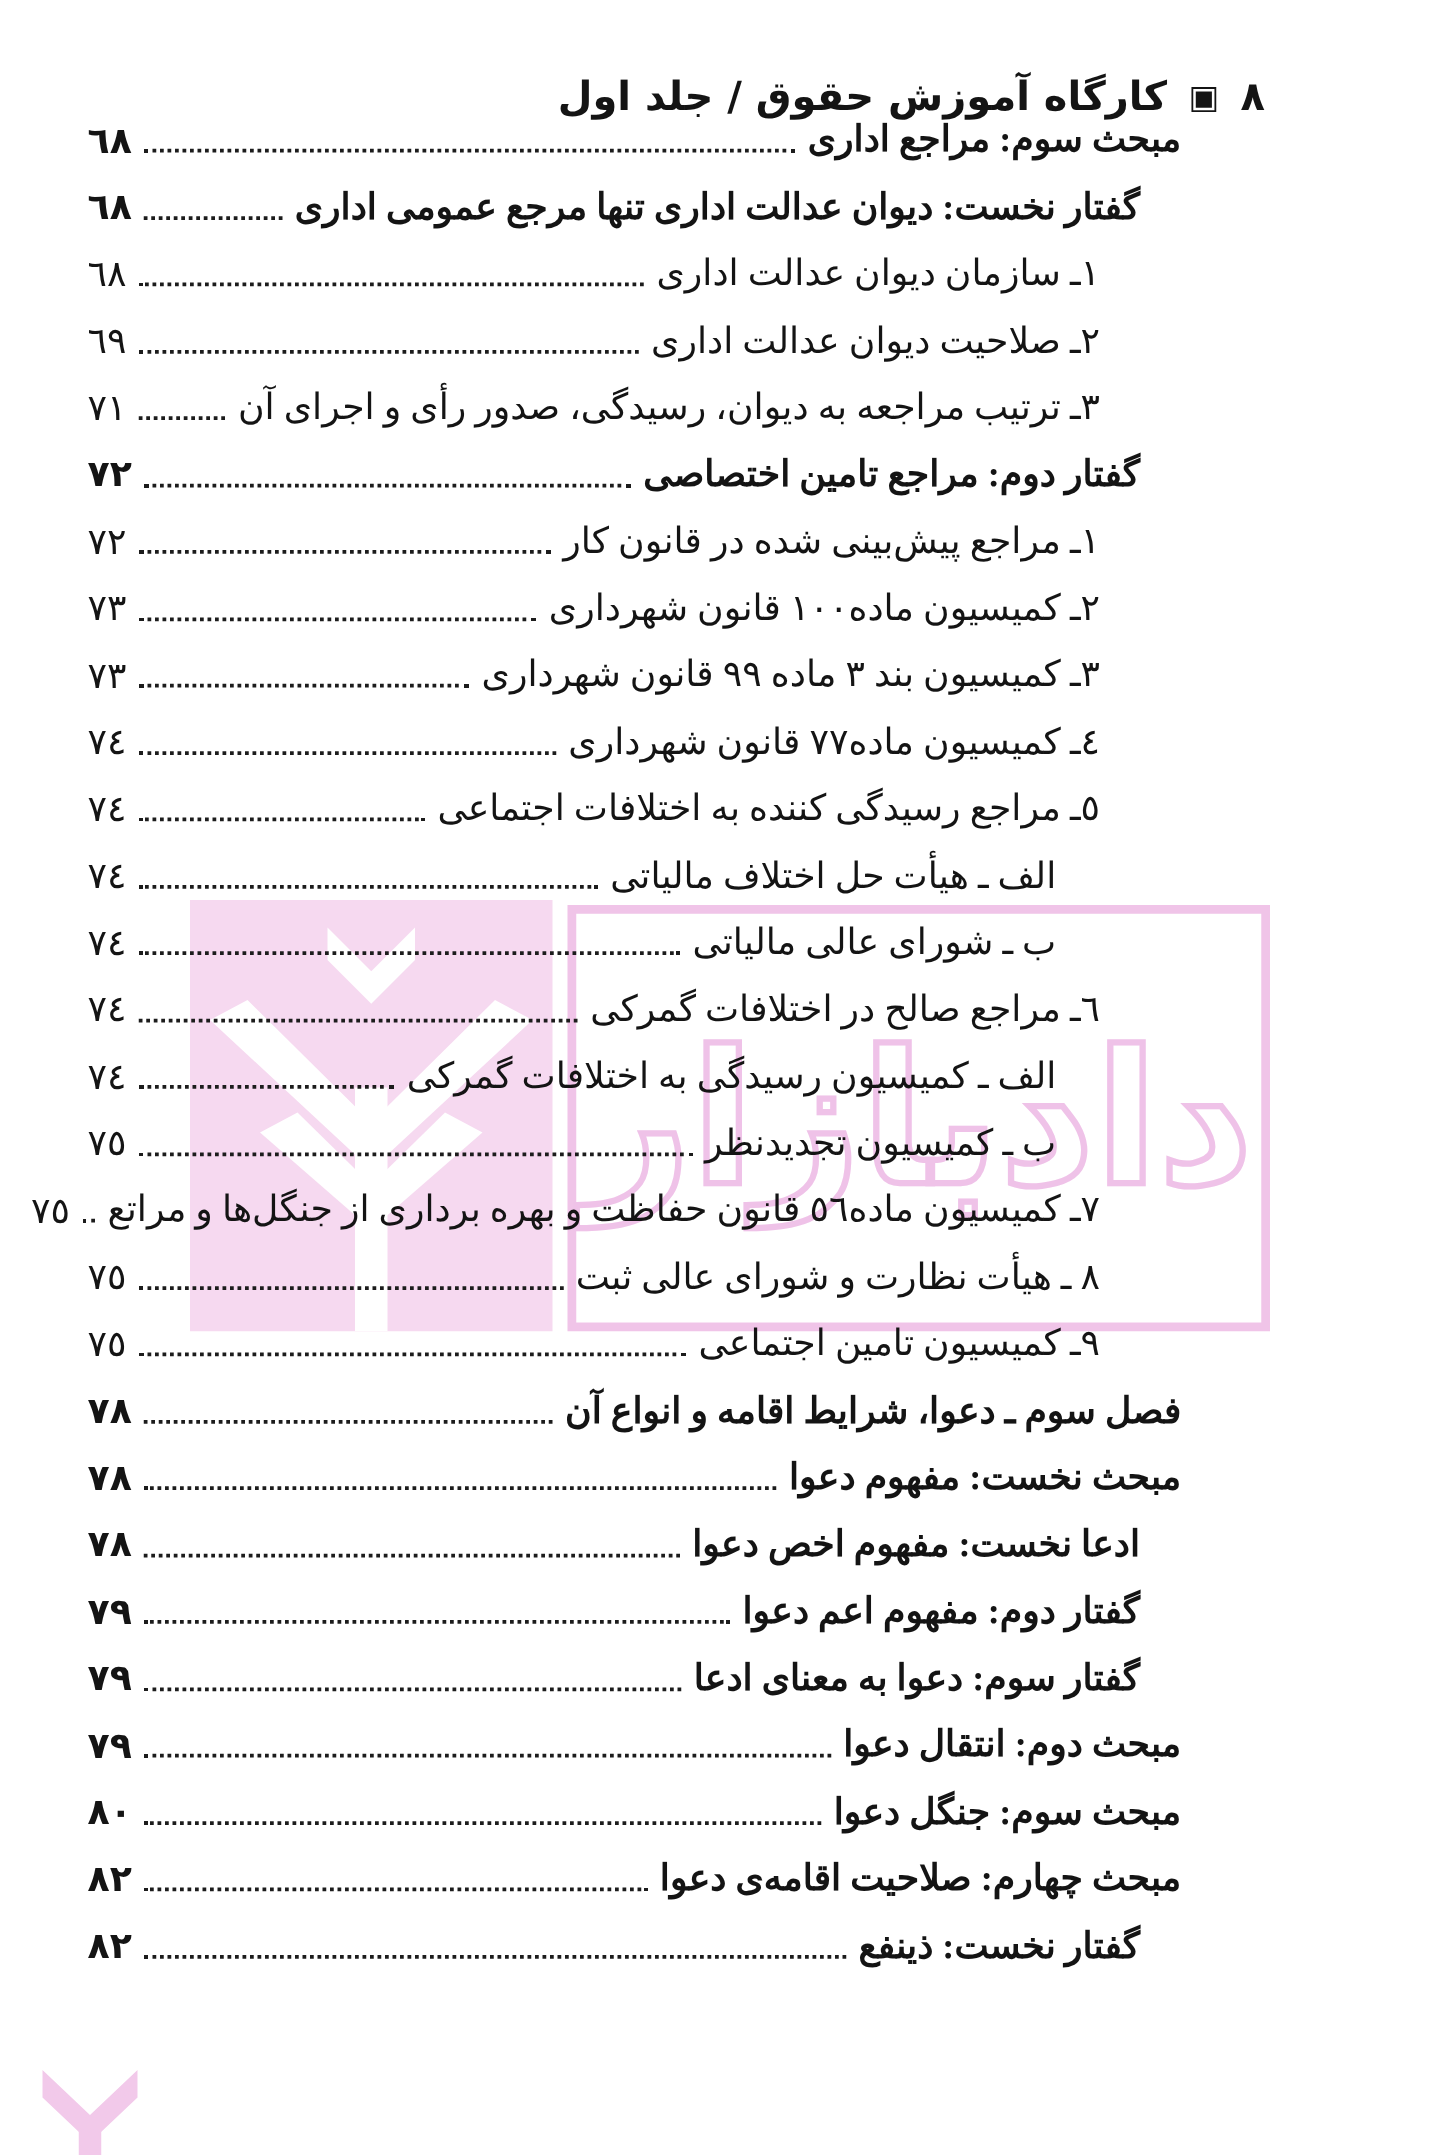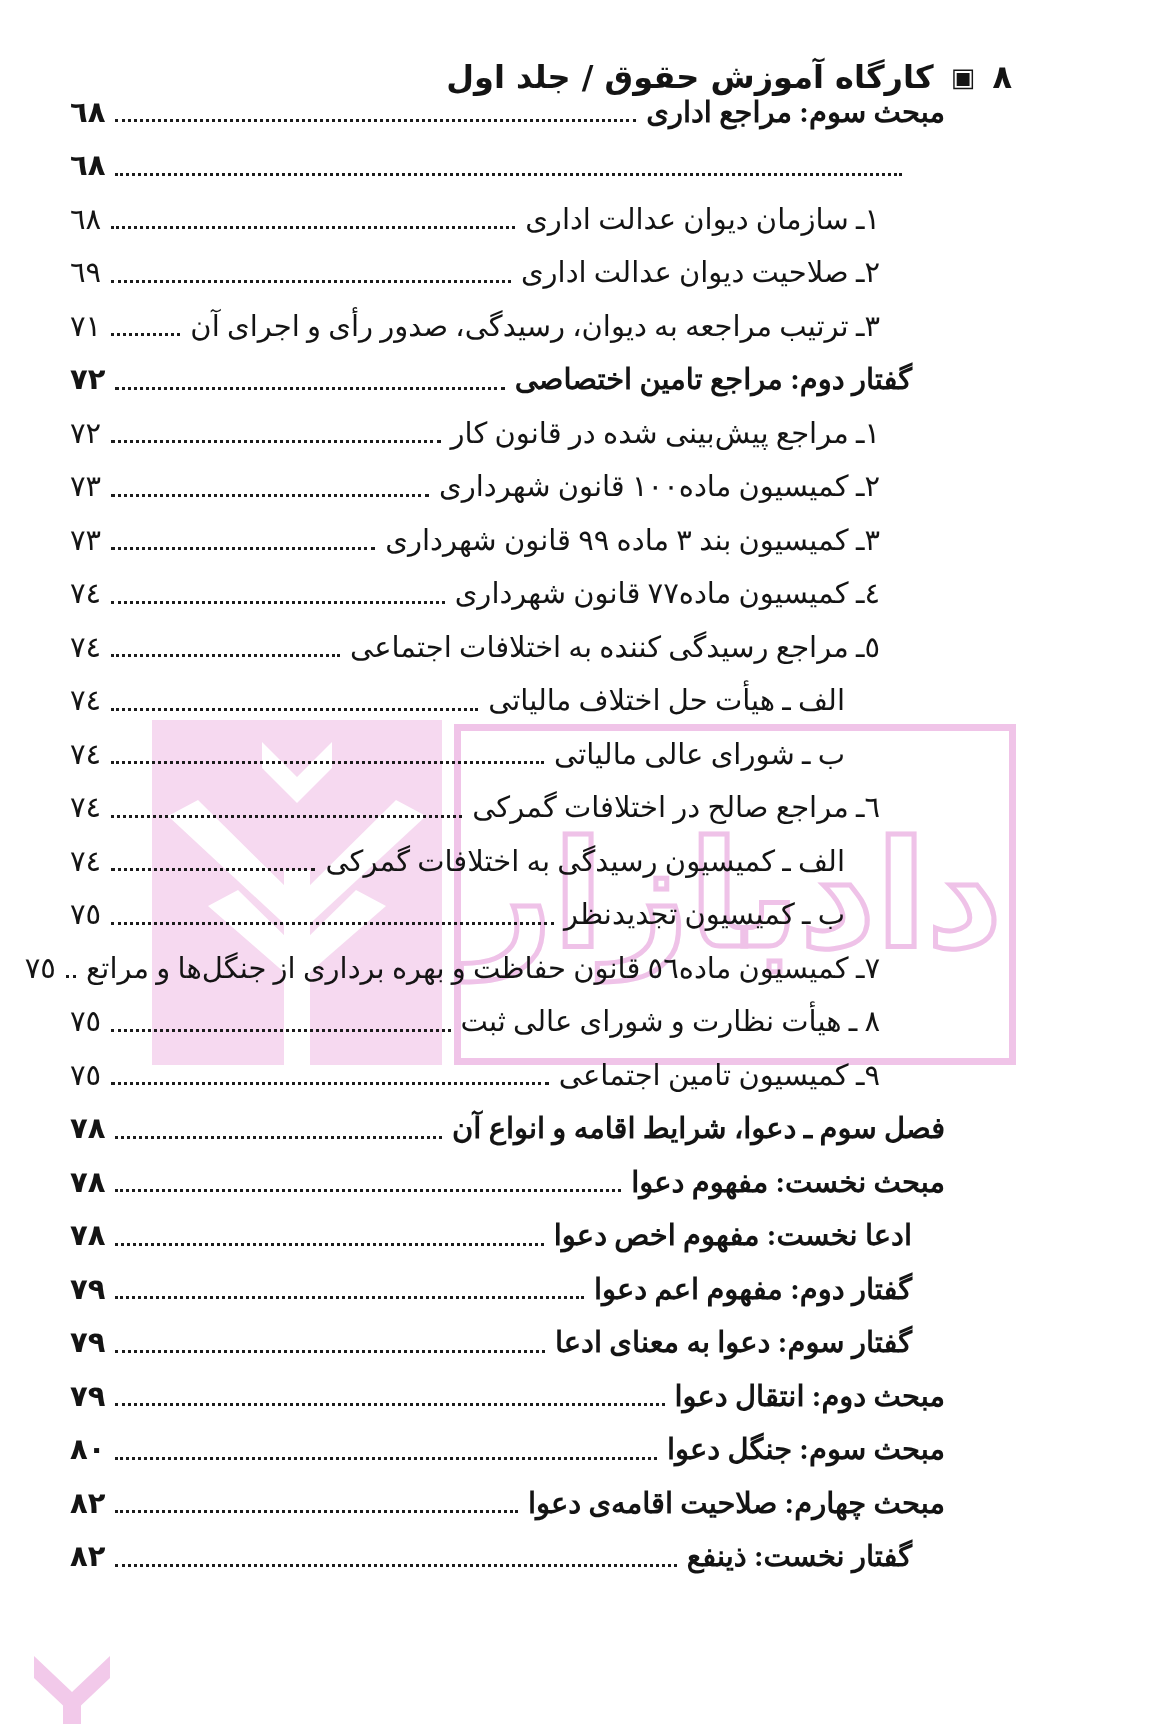--- a/index.html
+++ b/index.html
@@ -83,20 +83,21 @@
   <span>کارگاه آموزش حقوق / جلد اول</span>
 </div>
 
 <div id="toc">
     <div class="row lvl1 bold">
       <span class="t">مبحث سوم: مراجع اداری</span>
       <span class="dots"></span>
       <span class="pg">٦٨</span>
     </div>
     <div class="row lvl2 bold">
+      <span class="t">گفتار نخست: دیوان عدالت اداری تنها مرجع عمومی اداری</span>
       <span class="dots"></span>
       <span class="pg">٦٨</span>
     </div>
     <div class="row lvl3">
       <span class="t">١ـ سازمان دیوان عدالت اداری</span>
       <span class="dots"></span>
       <span class="pg">٦٨</span>
     </div>
     <div class="row lvl3">
       <span class="t">٢ـ صلاحیت دیوان عدالت اداری</span>

